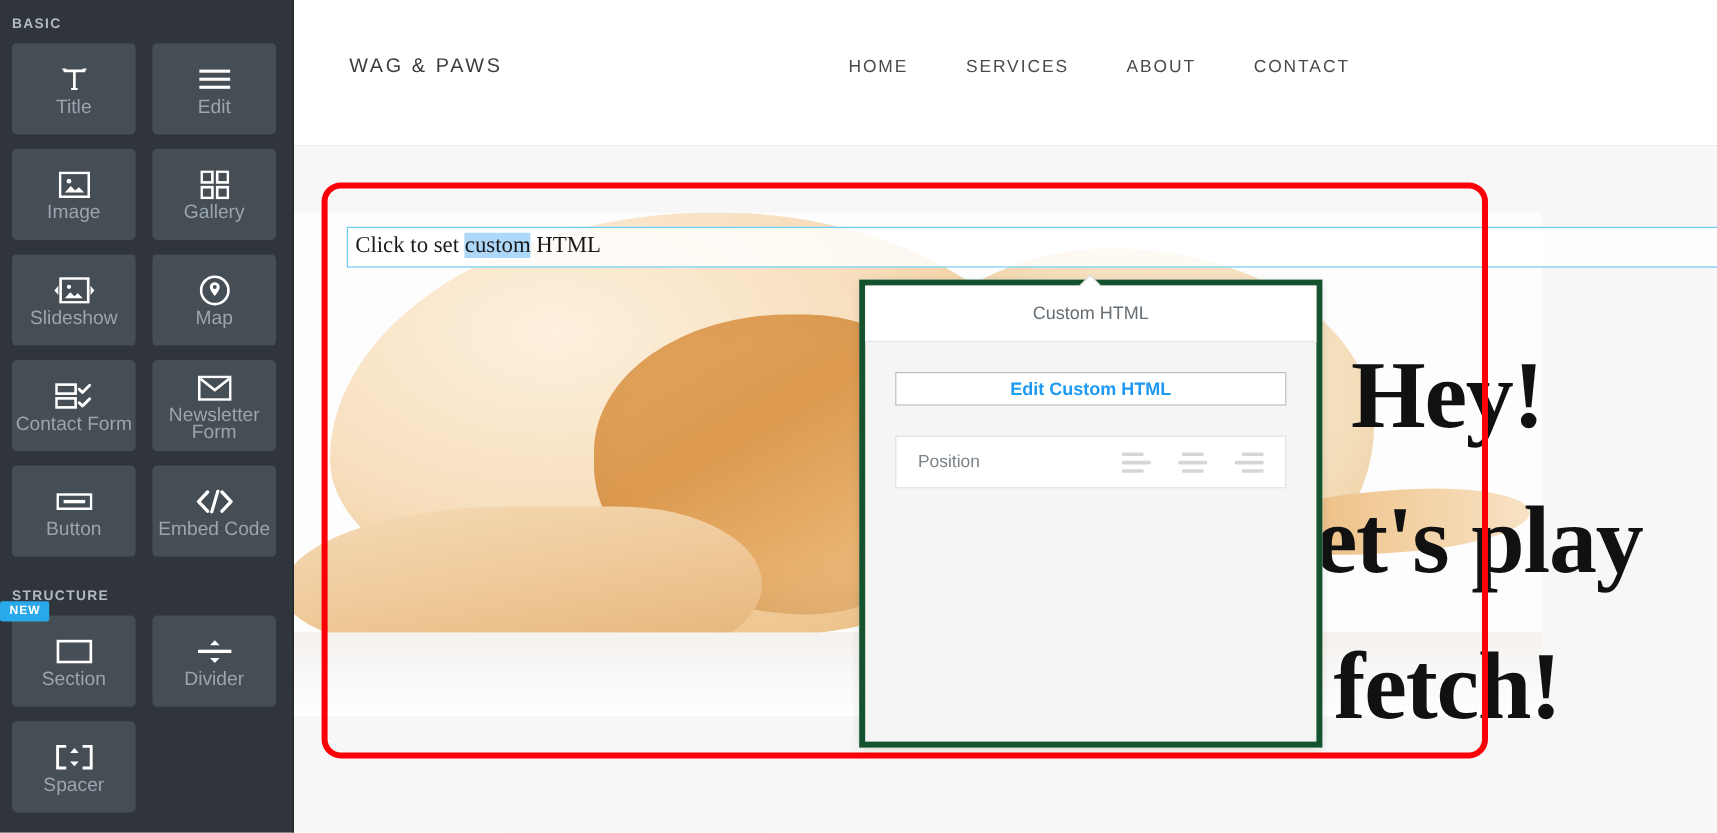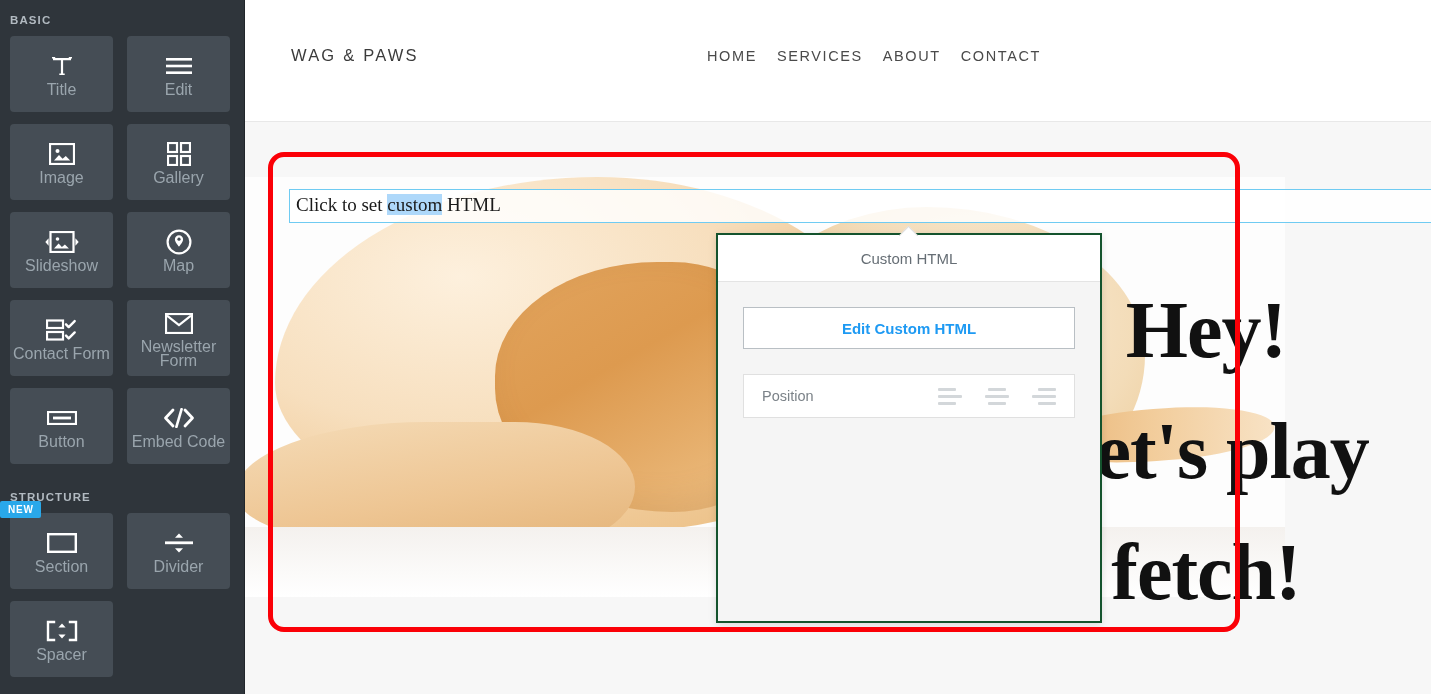--- a/index.html
+++ b/index.html
@@ -87,21 +87,21 @@
   }
   #site-logo {
     position: absolute; left: 46px; top: 46px;
     font-size: 16.5px;
     letter-spacing: 2.2px;
     color: #3b3b3b;
     font-family: "Liberation Sans", sans-serif;
   }
   #site-nav {
     position: absolute; left: 462px; top: 48px;
-    display: flex; gap: 20px;
+    display: flex; gap: 48px;
   }
   #site-nav a {
     font-size: 14.5px;
     letter-spacing: 1.6px;
     color: #4a4a4a;
     text-decoration: none;
     cursor: pointer;
   }
 
   #hero {
@@ -219,21 +219,21 @@
     background: #aed8fa;
     color: #1a1a1a;
   }
 
   
   #html-popup {
     position: absolute;
     left: 471px; top: 111px;
     width: 386px; height: 390px;
     background: #f5f5f5;
-    border: 2px solid #14532d;
+    border: 5px solid #14532d;
     box-shadow: 0 2px 8px rgba(0,0,0,0.12);
     z-index: 20;
   }
   #popup-arrow {
     position: absolute;
     left: 50%; top: -9px;
     margin-left: -10px;
     width: 19px; height: 10px;
     overflow: hidden;
   }
@@ -253,21 +253,21 @@
     border-bottom: 1px solid #e4e4e4;
     display: flex; align-items: center; justify-content: center;
   }
   #popup-title {
     font-size: 15px;
     color: #666e75;
   }
   #popup-body { padding: 25px 25px 0 25px; }
   #edit-custom-html-button {
     width: 100%;
-    height: 42px;
+    height: 28px;
     background: #ffffff;
     border: 1px solid #b9bfc4;
     color: #1e9af3;
     font-size: 15px;
     font-weight: bold;
     cursor: pointer;
     display: flex; align-items: center; justify-content: center;
   }
   #position-row {
     margin-top: 25px;

